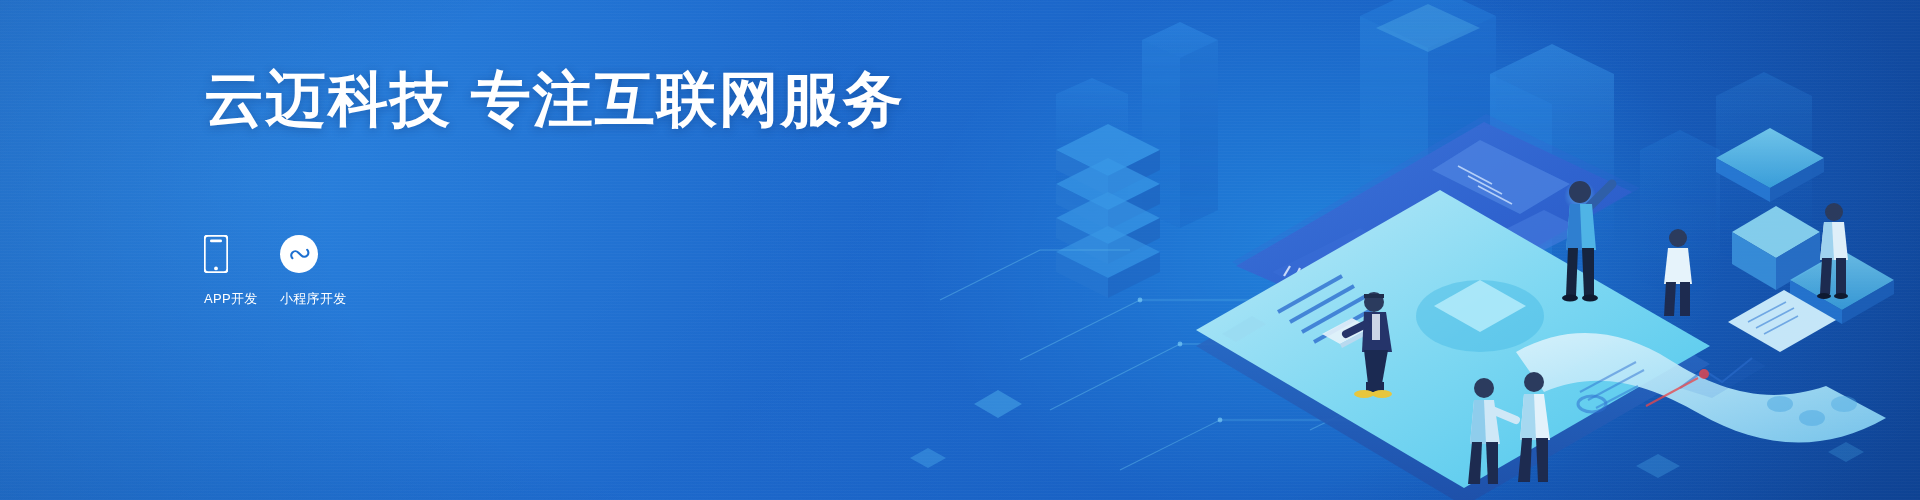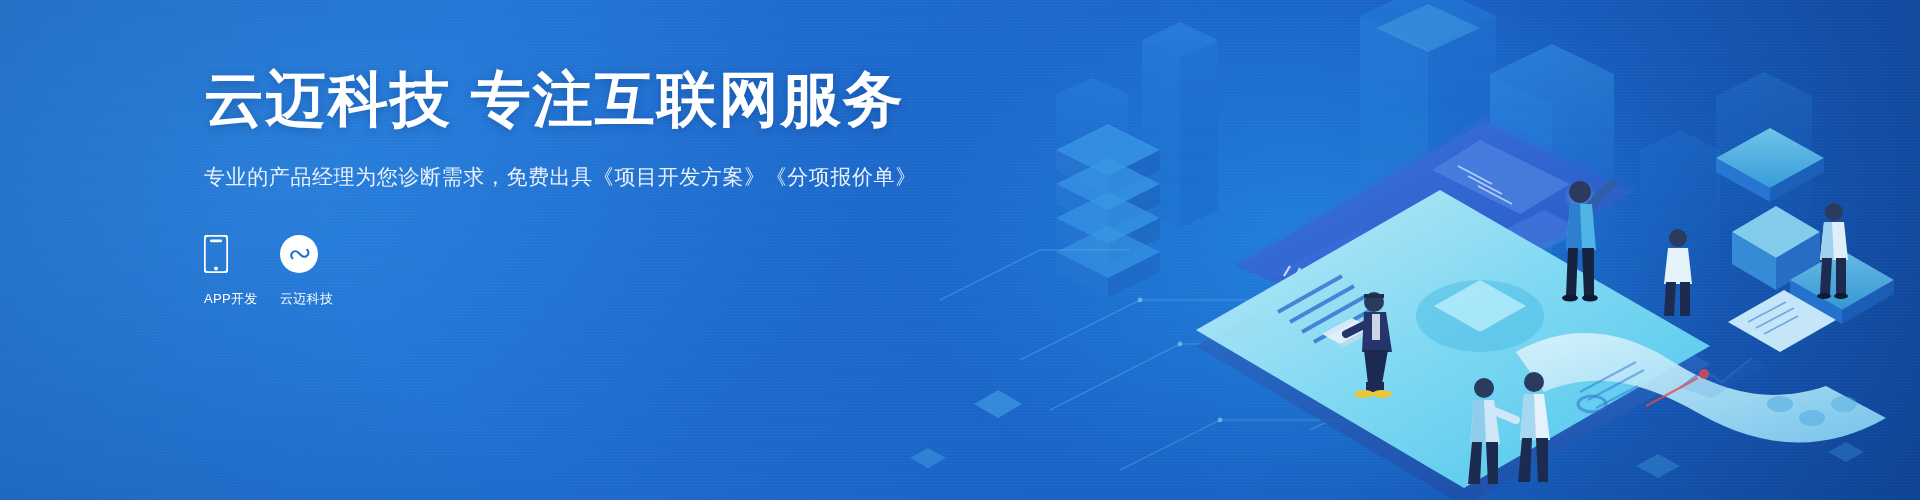--- a/index.html
+++ b/index.html
@@ -406,21 +406,20 @@
         <path d="M948 452 L966 442 L984 452 L966 462 Z" fill="#4aa8e8" opacity="0.5"></path>
       </g>
     </svg>
   </div>
 
   <div id="vignette"></div>
 
   <div id="content">
     <h1 id="headline">云迈科技 专注互联网服务</h1>
     <div id="subtitle">
-      <span class="sub-line">专业的产品经理为您诊断需求，免费出具《项目开发方案》《分项报价单》</span>
     </div>
   </div>
 
   <div id="services">
 
     <div class="service">
       <div class="service-icon">
         <svg width="24" height="38" viewBox="0 0 24 38">
           <rect x="0.5" y="0.5" width="23" height="37" rx="3.5" ry="3.5" fill="none" stroke="#ffffff" stroke-width="2.4"></rect>
           <rect x="6" y="4.6" width="12" height="2.6" rx="1.3" fill="#ffffff"></rect>
@@ -430,20 +429,20 @@
       <div class="service-label">APP开发</div>
     </div>
 
     <div class="service">
       <div class="service-icon">
         <svg width="38" height="38" viewBox="0 0 38 38">
           <circle cx="19" cy="19" r="19" fill="#ffffff"></circle>
           <path d="M12.4 23.2c-1.6-1.6-1.6-4.2 0-5.8 1.6-1.6 4.2-1.6 5.8 0l1.6 1.6 1.6 1.6c1.6 1.6 4.2 1.6 5.8 0 1.6-1.6 1.6-4.2 0-5.8" fill="none" stroke="#1c6fd0" stroke-width="2.1" stroke-linecap="round"></path>
         </svg>
       </div>
-      <div class="service-label">云迈科技</div>
+      <div class="service-label">小程序开发</div>
     </div>
 
 
 
 
   </div>
 </div>
 
 </body></html>

